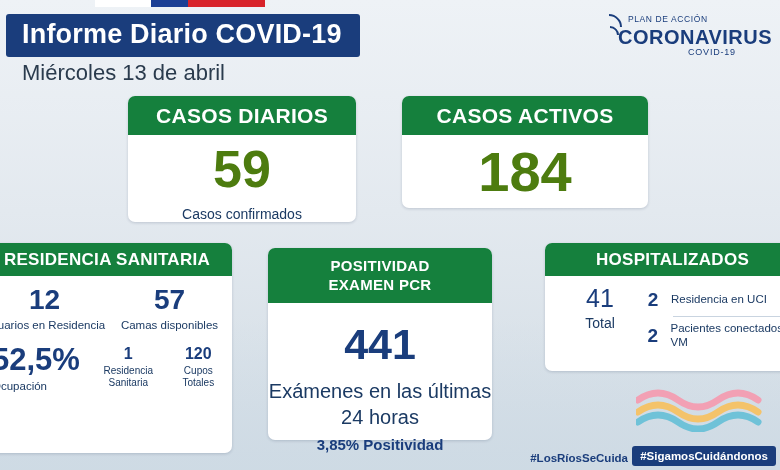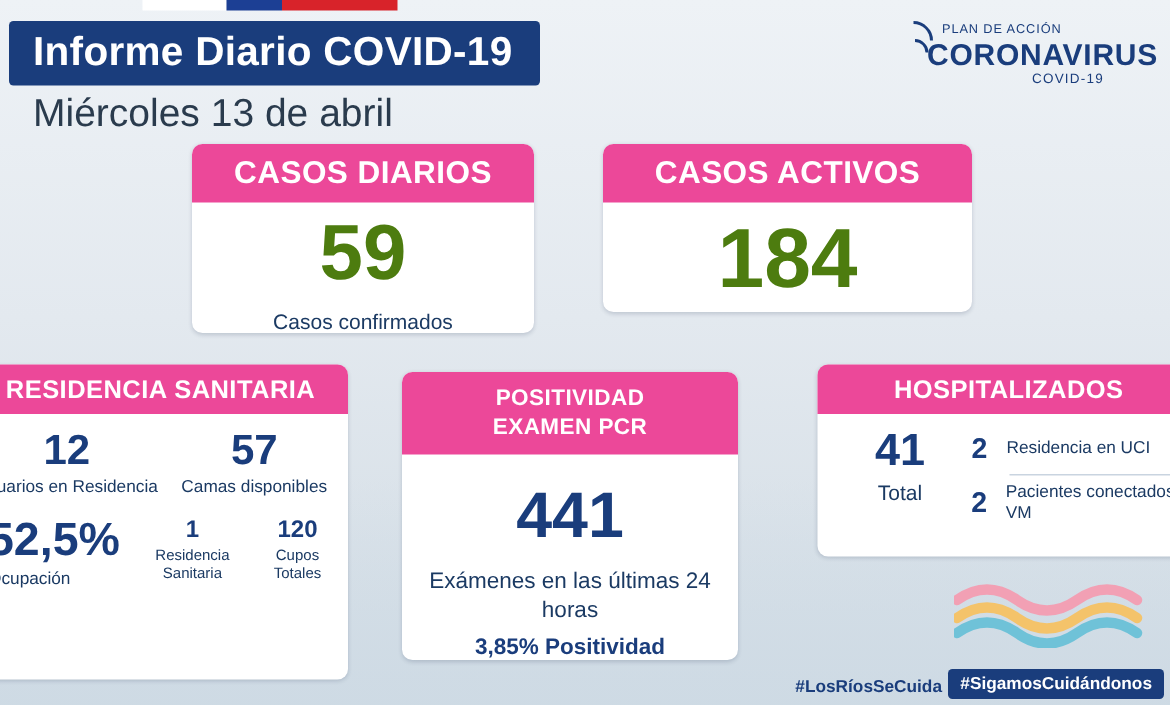--- a/index.html
+++ b/index.html
@@ -33,21 +33,21 @@
     position:absolute;left:6px;top:14px;
     background:#1a3d7c;color:#fff;
     padding:7px 18px 9px 16px;
     border-radius:3px;
   }
   .title-bar .t{
     font-size:27px;font-weight:bold;letter-spacing:.2px;line-height:1;
   }
   .subtitle{
     position:absolute;left:22px;top:60px;
-    font-size:26px;color:#2a3b4d;
+    font-size:22px;color:#2a3b4d;
   }
 
   
   .logo{
     position:absolute;right:0;top:4px;width:190px;height:60px;
     color:#1a3d7c;text-align:left;
   }
   .logo .plan{
     position:absolute;left:38px;top:10px;font-size:8.5px;letter-spacing:.6px;color:#1a3d7c;
   }
@@ -67,21 +67,21 @@
   }
 
   
   .card{
     position:absolute;
     background:#ffffff;
     border-radius:7px;
     box-shadow:0 1px 3px rgba(20,40,70,.18);
   }
   .card-head{
-    background:#ec4899;color:#fff;
+    background:#15803d;color:#fff;
     border-radius:7px 7px 0 0;
     text-align:center;
     font-weight:bold;
     letter-spacing:.3px;
   }
   .big-red{
     color:#4d7c0f;font-weight:bold;line-height:1;text-align:center;
   }
   .cap{
     text-align:center;color:#1b3a63;
@@ -112,29 +112,29 @@
   .mini .m{text-align:center;}
   .mini .mn{font-size:16px;font-weight:bold;color:#1a3d7c;line-height:1;}
   .mini .ml{font-size:10px;color:#1b3a63;margin-top:3px;line-height:1.2;}
 
   
   #positividad{left:268px;top:248px;width:224px;height:192px;}
   #positividad .card-head{font-size:15px;padding:9px 0 8px;line-height:1.25;}
   #positividad .big-blue{
     font-size:43px;font-weight:bold;color:#1a3d7c;text-align:center;margin-top:20px;line-height:1;
   }
-  #positividad .cap{font-size:15px;margin-top:12px;line-height:1.3;}
+  #positividad .cap{font-size:20px;margin-top:12px;line-height:1.3;}
   #positividad .posi{font-size:15px;font-weight:bold;color:#1a3d7c;text-align:center;margin-top:6px;}
 
   
   #hospitalizados{left:545px;top:243px;width:255px;height:128px;}
   #hospitalizados .card-head{font-size:17px;padding:7px 0 6px;border-radius:7px 0 0 0;}
   .hosp-body{display:flex;padding:10px 0 0 16px;}
   .hosp-total{text-align:center;width:78px;}
-  .hosp-total .n{font-size:30px;font-weight:bold;color:#1a3d7c;line-height:1;}
+  .hosp-total .n{font-size:25px;font-weight:normal;color:#1a3d7c;line-height:1;}
   .hosp-total .l{font-size:14px;color:#1b3a63;margin-top:4px;}
   .hosp-right{flex:1;margin-left:4px;}
   .hosp-item{display:flex;align-items:center;gap:8px;padding:3px 0;}
   .hosp-item .n{font-size:19px;font-weight:bold;color:#1a3d7c;width:20px;text-align:center;}
   .hosp-item .l{font-size:11.5px;color:#1b3a63;line-height:1.2;}
   .hosp-sep{height:1px;background:#c9d4e0;margin:2px 10px 2px 30px;}
 
   
   .hashtag{
     position:absolute;bottom:6px;

